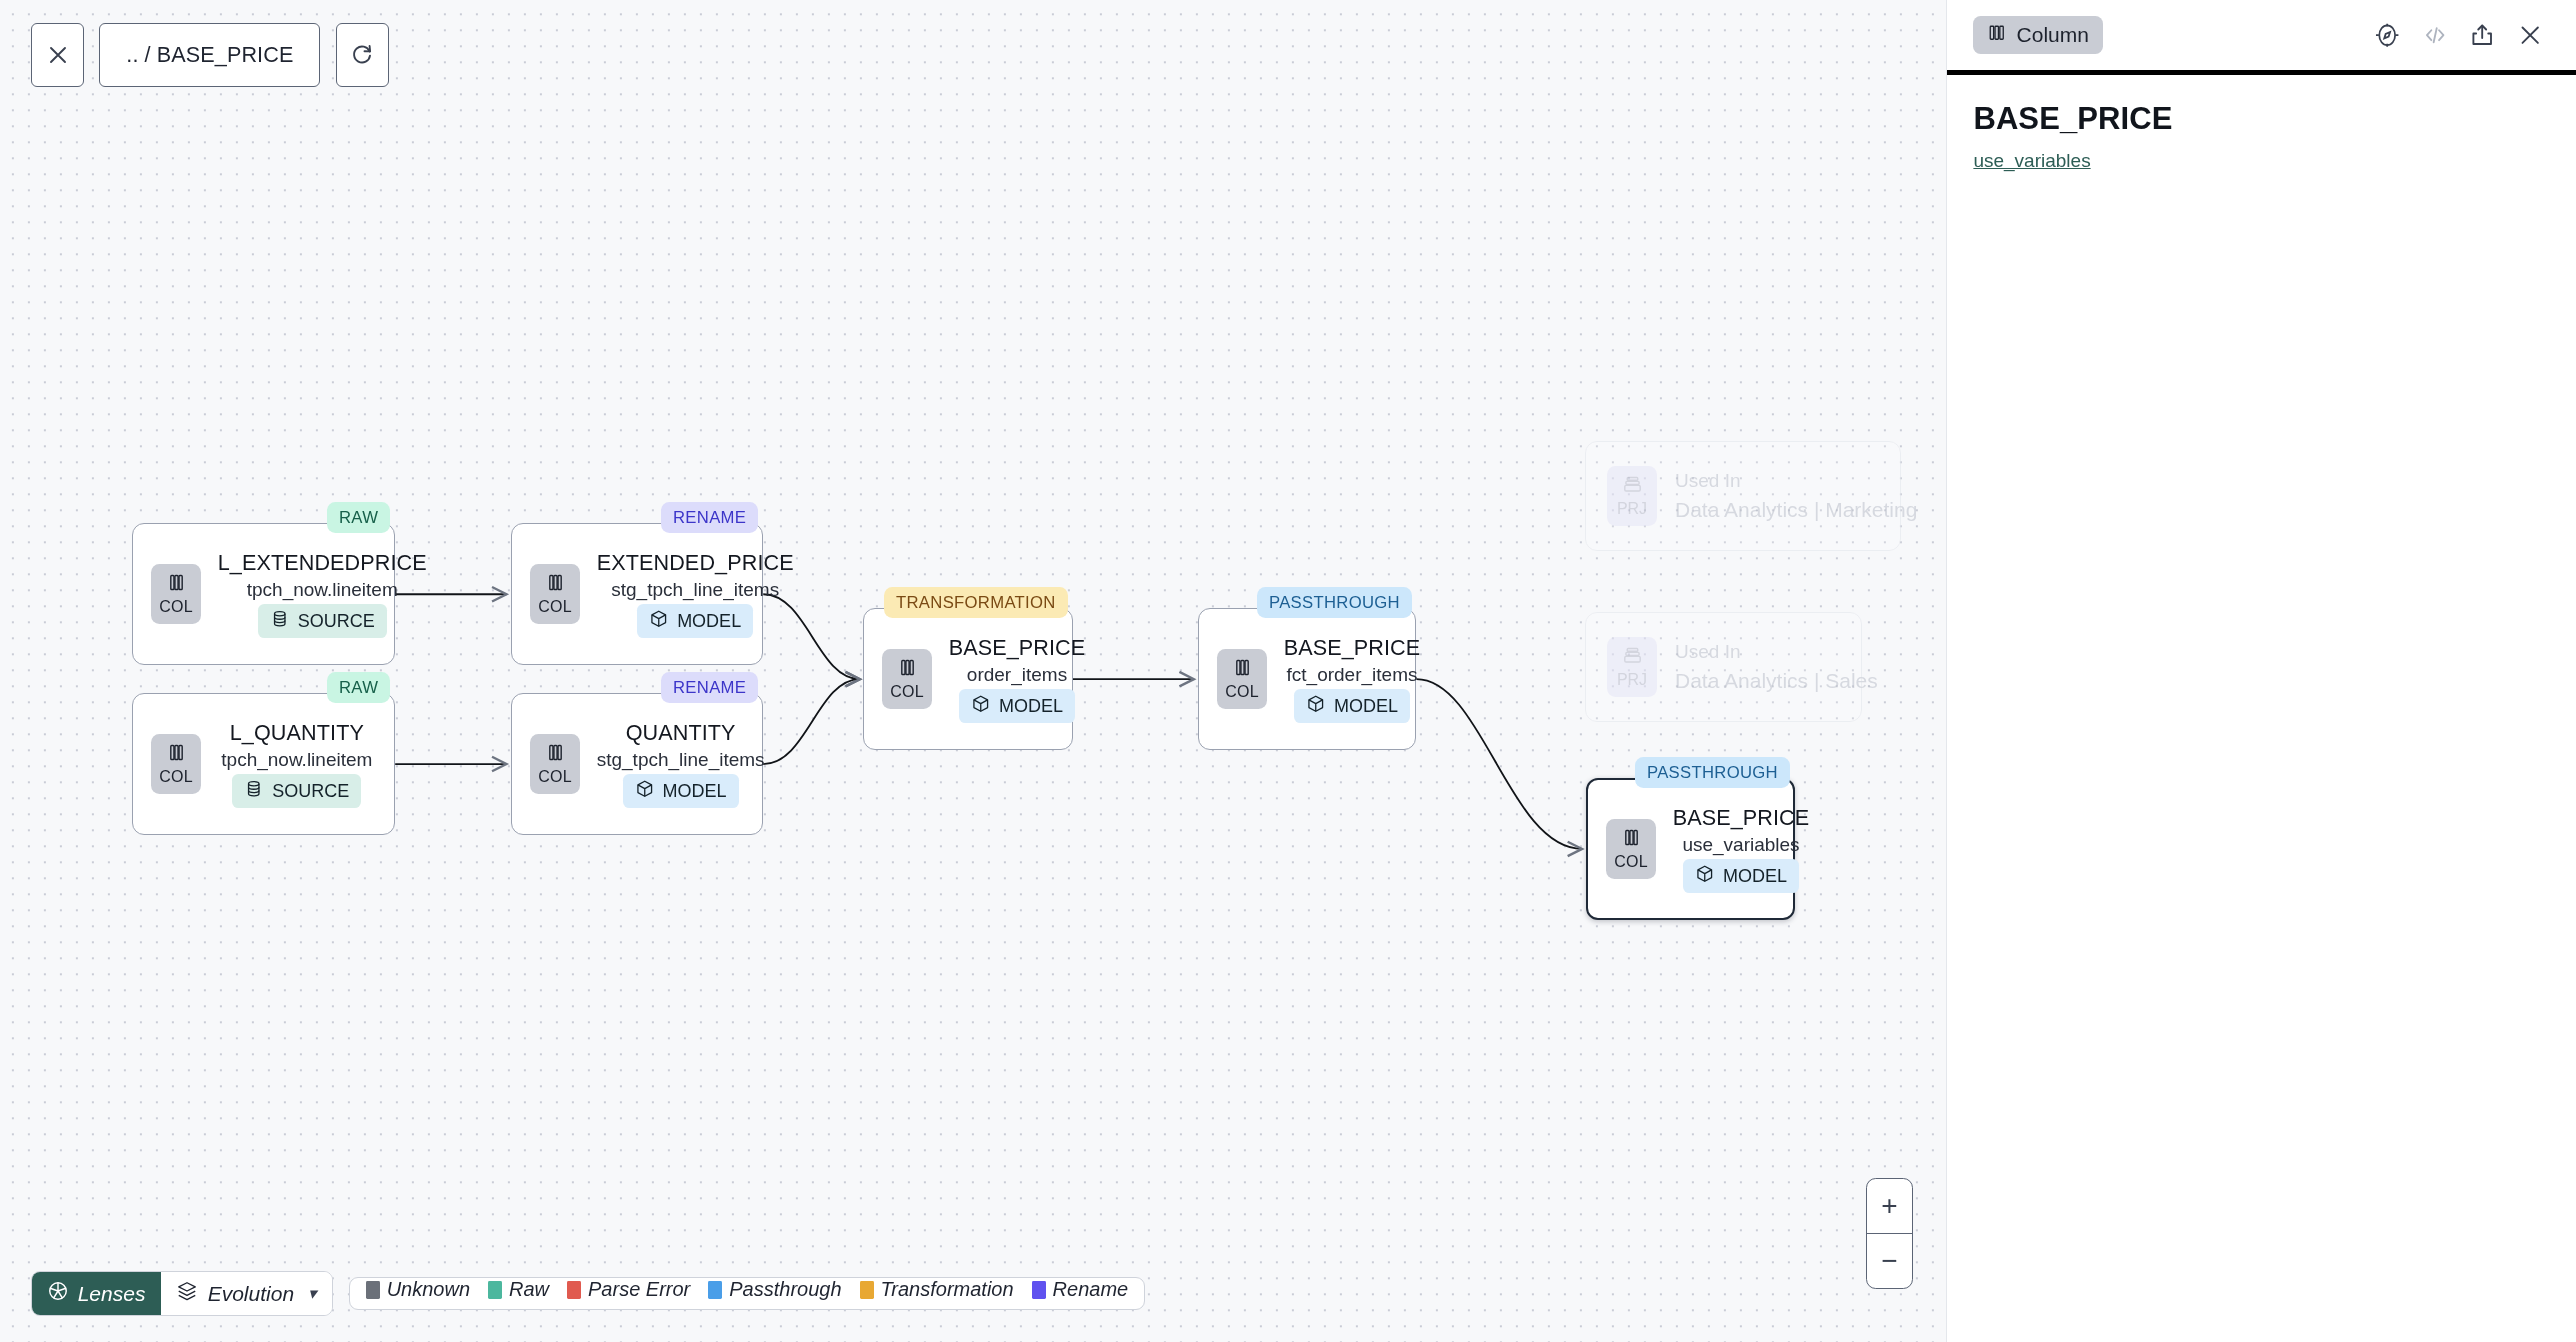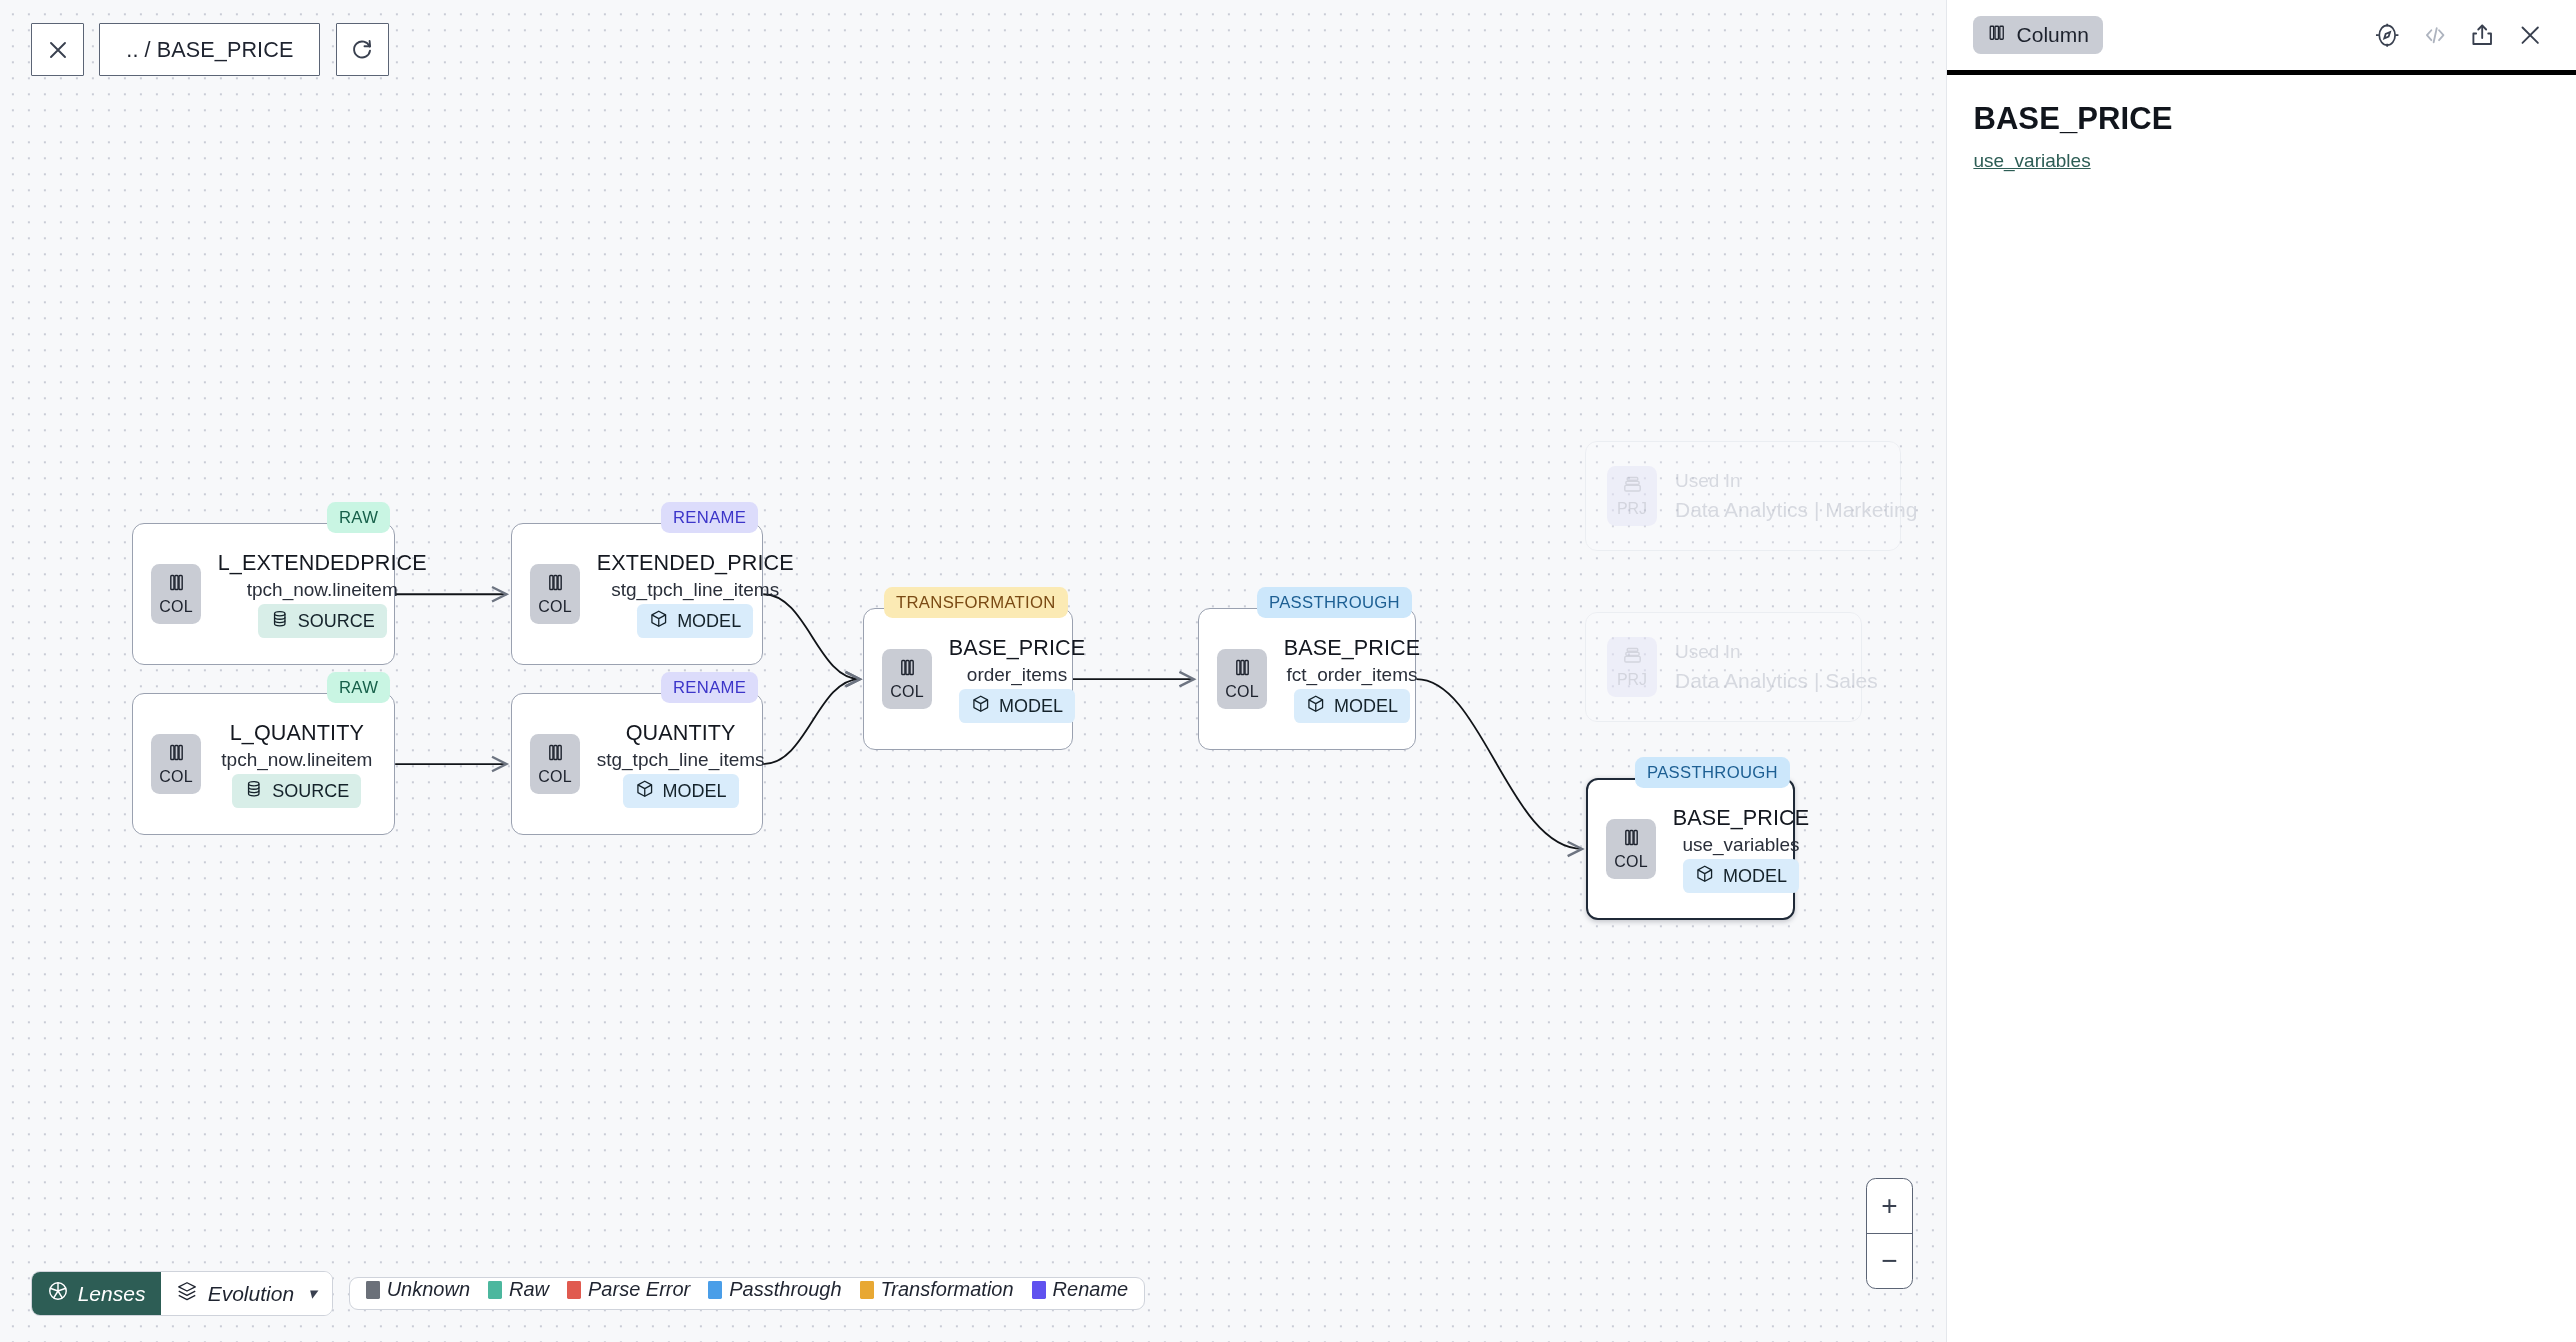--- a/index.html
+++ b/index.html
@@ -18,22 +18,22 @@
     background-image: radial-gradient(circle, #c9ccd6 1px, transparent 1px);
     background-size: 16px 16px;
     background-position: 4.9px 6.3px;
     overflow: hidden;
     flex: 0 0 auto;
   }
 
   
   .topbar { position: absolute; top: 23px; left: 31px; display: flex; align-items: center; gap: 15.3px; z-index: 30; }
   .tb-btn {
-    background: #ffffff; border: 1.1px solid #5b6475; border-radius: 1px;
-    height: 53px; display: flex; align-items: center; justify-content: center;
+    background: #ffffff; border: 1.1px solid #5b6475; border-radius: 6px;
+    height: 64px; display: flex; align-items: center; justify-content: center;
     color: #39404f; cursor: pointer;
   }
   .tb-square { width: 53px; }
   .tb-crumb { padding: 0 26px; font-size: 21.6px; color: #1f2430; letter-spacing: 0.1px; }
   .tb-btn svg { display: block; }
 
   
   .node {
     position: absolute; background: #ffffff;
     border: 1.2px solid #9aa1b0; border-radius: 12px;

